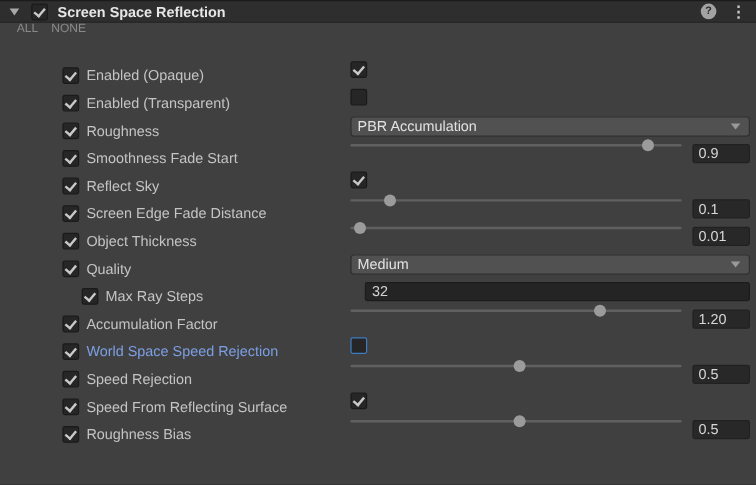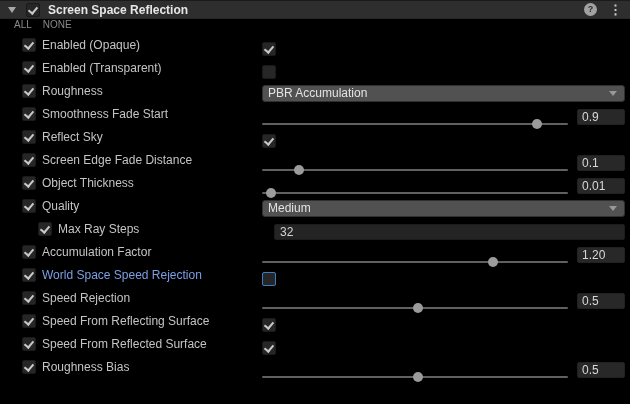--- a/index.html
+++ b/index.html
@@ -1,18 +1,18 @@
 <!DOCTYPE html>
 <html><head>
 <meta charset="utf-8">
 <style>
   html,body{margin:0;padding:0;background:#262626;}
   .panel{
     width:630px;height:404px;
-    background:#000000;
+    background:#404040;
     font-family:"Liberation Sans",sans-serif;
     font-size:12px;color:#C4C4C4;
     position:relative;overflow:hidden;
     box-sizing:border-box;
   }
   
   .header{
     height:19px;background:#2E2E2E;
     border-top:1px solid #1B1B1B;border-bottom:1px solid #272727;
     display:flex;align-items:center;box-sizing:border-box;
@@ -36,28 +36,28 @@
     color:#C9C9C9;font-size:13px;font-weight:bold;line-height:13px;
     margin-right:2px;flex:0 0 auto;cursor:pointer;letter-spacing:0;
   }
   
   .quickrow{
     height:14px;display:flex;gap:11px;
     padding-left:14px;font-size:10px;color:#8A8A8A;
   }
   .quickrow span{cursor:pointer;}
   
-  .rows{position:absolute;top:33px;left:0;right:0;}
+  .rows{position:absolute;top:51px;left:0;right:0;padding-left:30px;}
   .row{height:23px;position:relative;display:flex;align-items:center;padding-left:22px;box-sizing:border-box;}
   .row.indent{padding-left:38px;}
   .label{margin-left:6px;white-space:nowrap;}
   .label.hl{color:#7C9FE4;}
   .control{
     position:absolute;left:262px;right:5px;top:0;bottom:0;
-    display:flex;align-items:flex-end;
+    display:flex;align-items:flex-start;
   }
   
   .cb{
     width:12px;height:12px;flex:0 0 auto;
     background:#262626;border:1px solid #1A1A1A;border-radius:2px;
     position:relative;cursor:pointer;box-sizing:content-box;
   }
   .cb.checked::after{
     content:'';position:absolute;left:3px;top:1px;width:4px;height:7px;
     border:solid #C9C9C9;border-width:0 2px 2px 0;transform:rotate(40deg);
@@ -236,27 +236,20 @@
     </div>
 
     <div class="row">
       <span class="cb checked"></span>
       <span class="label">Speed From Reflecting Surface</span>
       <div class="control">
           <span class="cb checked"></span>
         </div>
     </div>
 
-    <div class="row">
-      <span class="cb checked"></span>
-      <span class="label">Speed From Reflected Surface</span>
-      <div class="control">
-          <span class="cb checked"></span>
-        </div>
-    </div>
 
     <div class="row">
       <span class="cb checked"></span>
       <span class="label">Roughness Bias</span>
       <div class="control">
         <div class="slider">
             <span class="knob" style="left: 51%;"></span>
           </div>
         <span class="valfield">0.5</span>
       </div>

